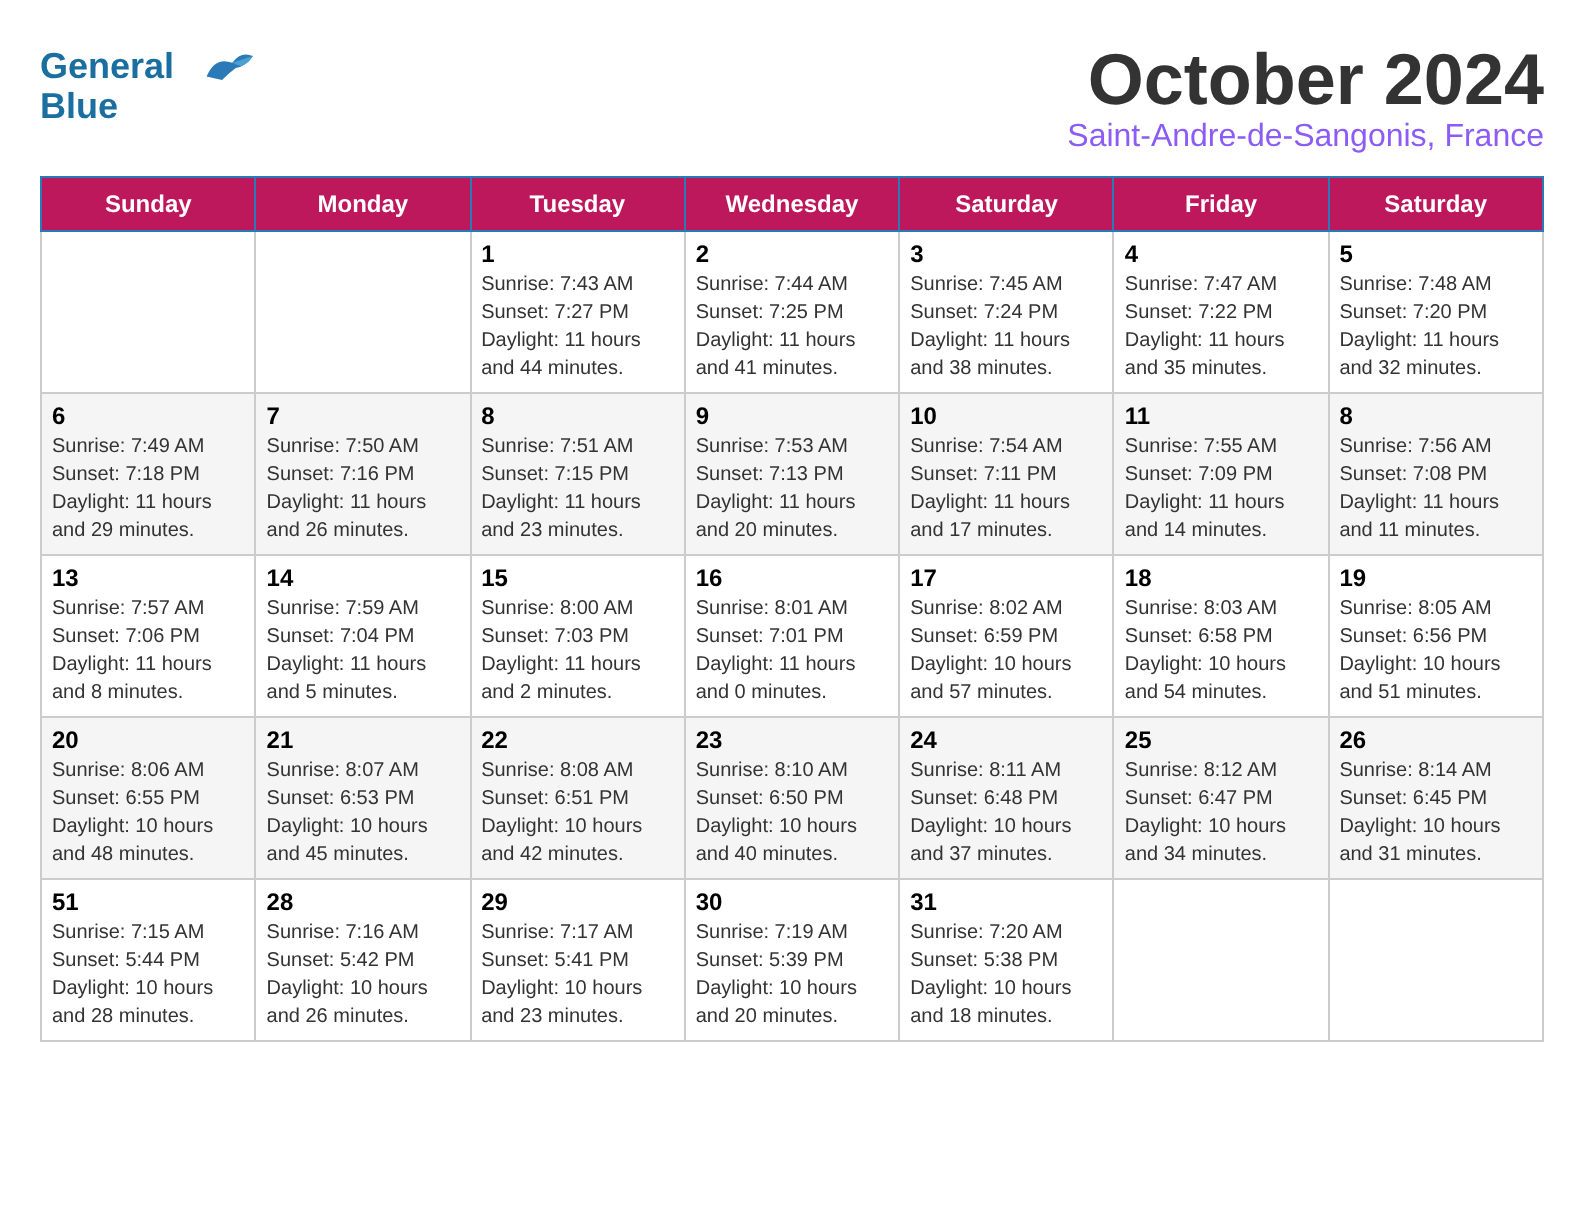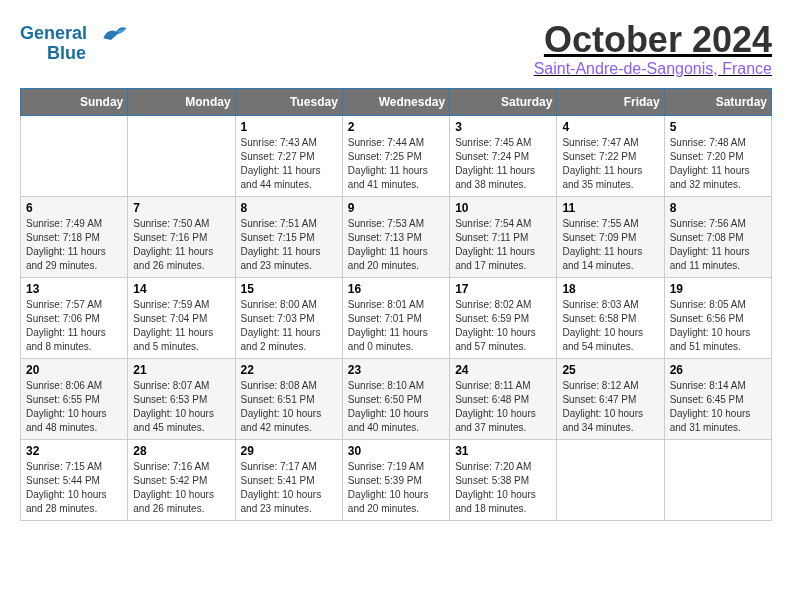--- a/index.html
+++ b/index.html
@@ -29,42 +29,41 @@
     }
     .logo-text span {
       color: #1a6fa0;
     }
     .logo-bird {
       width: 30px;
       height: 28px;
     }
     .title-section {
       text-align: right;
-      text-decoration: underline;
     }
     .month-title {
       font-size: 36px;
       font-weight: bold;
       color: #333;
       line-height: 1.1;
     }
     .location-title {
       font-size: 16px;
       color: #8b5cf6;
     }
     .calendar-table {
       width: 100%;
       border-collapse: collapse;
       font-size: 11px;
     }
     .calendar-table th {
-      background-color: #737373;
+      background-color: #be185d;
       color: #fff;
       padding: 6px 4px;
-      text-align: right;
+      text-align: center;
       font-size: 12px;
       font-weight: bold;
       border: 1px solid #2a7ab8;
     }
     .calendar-table td {
       border: 1px solid #ccc;
       padding: 4px 5px;
       vertical-align: top;
       height: 80px;
       width: 106px;
@@ -96,21 +95,21 @@
     <div style="display:flex;flex-direction:column;align-items:flex-start;">
       <div style="display:flex;align-items:center;gap:12px;">
         <div class="logo-text">
           <span>General</span>
         </div>
         <svg class="logo-bird" viewBox="0 0 35 30" xmlns="http://www.w3.org/2000/svg">
           <path d="M5,20 Q10,8 20,12 Q25,5 32,8 Q28,14 22,15 Q18,18 14,22 Z" fill="#2a7ab8"></path>
           <path d="M20,12 Q26,10 32,8 Q30,12 25,14 Q22,13 20,12 Z" fill="#4a9fd4"></path>
         </svg>
       </div>
-      <div class="logo-text" style="color:#2a7ab8;margin-top:-4px;margin-left:27px;">
+      <div class="logo-text" style="color:#2a7ab8;margin-top:-4px;">
         <span>Blue</span>
       </div>
     </div>
   </div>
   <div class="title-section">
     <div class="month-title">October 2024</div>
     <div class="location-title">Saint-Andre-de-Sangonis, France</div>
   </div>
 </div>
 
@@ -236,21 +235,21 @@
           <span class="day-number">25</span>
           <div class="day-info">Sunrise: 8:12 AM<br>Sunset: 6:47 PM<br>Daylight: 10 hours and 34 minutes.</div>
         </td>
         <td>
           <span class="day-number">26</span>
           <div class="day-info">Sunrise: 8:14 AM<br>Sunset: 6:45 PM<br>Daylight: 10 hours and 31 minutes.</div>
         </td>
       </tr>
       <tr>
         <td>
-          <span class="day-number">32</span>
+          <span class="day-number">51</span>
           <div class="day-info">Sunrise: 7:15 AM<br>Sunset: 5:44 PM<br>Daylight: 10 hours and 28 minutes.</div>
         </td>
         <td>
           <span class="day-number">28</span>
           <div class="day-info">Sunrise: 7:16 AM<br>Sunset: 5:42 PM<br>Daylight: 10 hours and 26 minutes.</div>
         </td>
         <td>
           <span class="day-number">29</span>
           <div class="day-info">Sunrise: 7:17 AM<br>Sunset: 5:41 PM<br>Daylight: 10 hours and 23 minutes.</div>
         </td>

